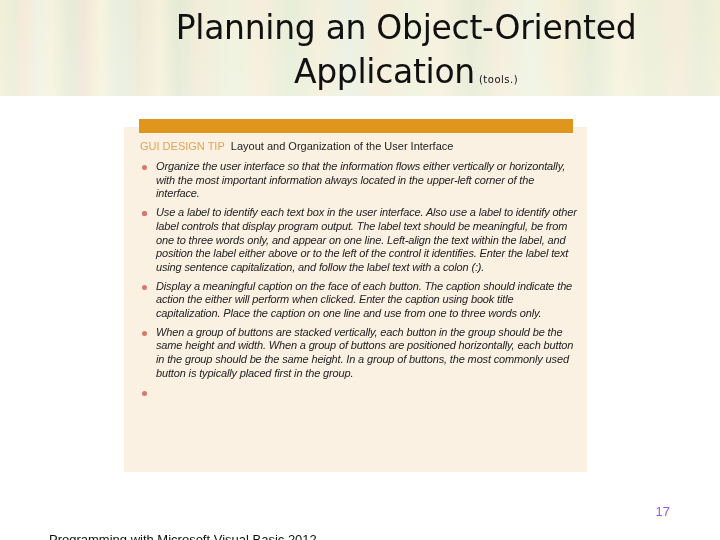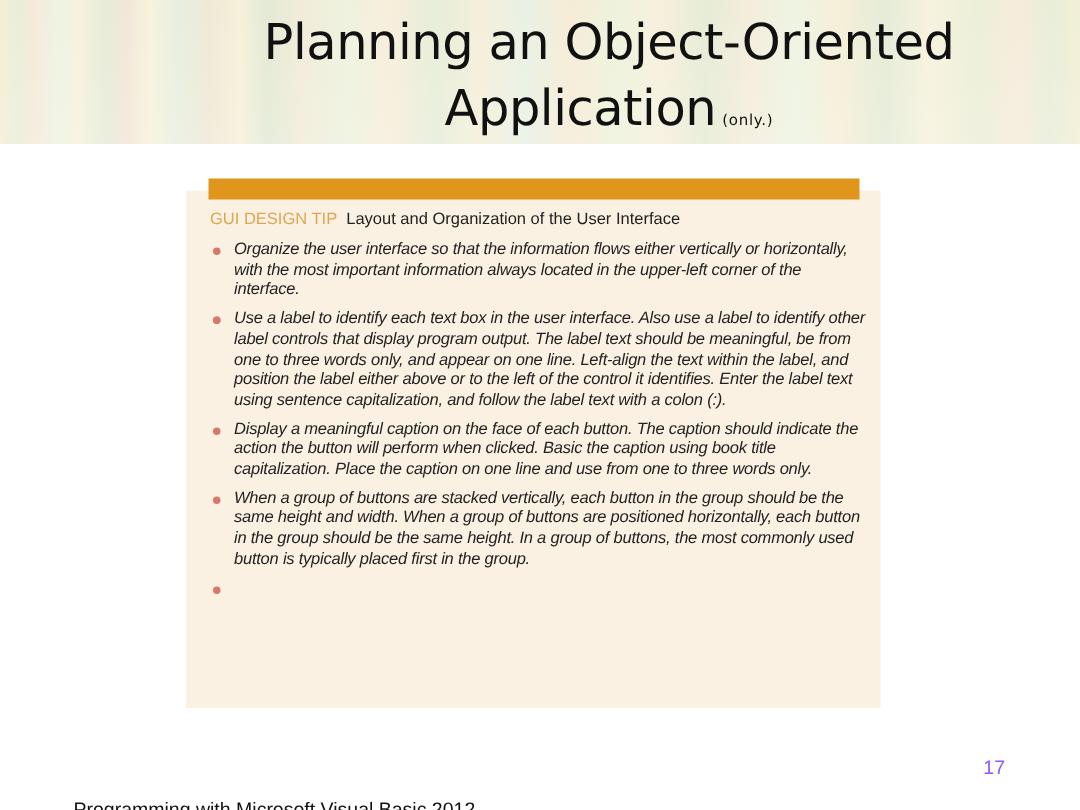--- a/index.html
+++ b/index.html
@@ -115,34 +115,34 @@
       color: #8b5cf6;
     }
   </style>
 </head>
 <body>
 
 <div class="banner"></div>
 
 <div class="title">
   <span class="line">Planning an Object-Oriented</span>
-  <span class="line"><span>Application</span><span class="cont">(only.)</span></span>
+  <span class="line"><span>Application</span><span class="cont">(tools.)</span></span>
 </div>
 
 <div class="callout"></div>
 <div class="callout-bar"></div>
 
 <div class="tip-heading">
   <span class="tag">GUI DESIGN TIP</span>
   <span>Layout and Organization of the User Interface</span>
 </div>
 
 <ul class="tips">
   <li><span class="dot"></span><span>Organize the user interface so that the information flows either vertically or horizontally, with the most important information always located in the upper-left corner of the interface.</span></li>
   <li><span class="dot"></span></li>
   <li><span class="dot"></span><span>Use a label to identify each text box in the user interface. Also use a label to identify other label controls that display program output. The label text should be meaningful, be from one to three words only, and appear on one line. Left-align the text within the label, and position the label either above or to the left of the control it identifies. Enter the label text using sentence capitalization, and follow the label text with a colon (:).</span></li>
-  <li><span class="dot"></span><span>Display a meaningful caption on the face of each button. The caption should indicate the action the button will perform when clicked. Basic the caption using book title capitalization. Place the caption on one line and use from one to three words only.</span></li>
+  <li><span class="dot"></span><span>Display a meaningful caption on the face of each button. The caption should indicate the action the either will perform when clicked. Enter the caption using book title capitalization. Place the caption on one line and use from one to three words only.</span></li>
   <li><span class="dot"></span><span>When a group of buttons are stacked vertically, each button in the group should be the same height and width. When a group of buttons are positioned horizontally, each button in the group should be the same height. In a group of buttons, the most commonly used button is typically placed first in the group.</span></li>
   <li><span class="dot"></span></li>
 </ul>
 
 <div class="footer-left">Programming with Microsoft Visual Basic 2012</div>
 <div class="footer-right">17</div>
 
 </body></html>

